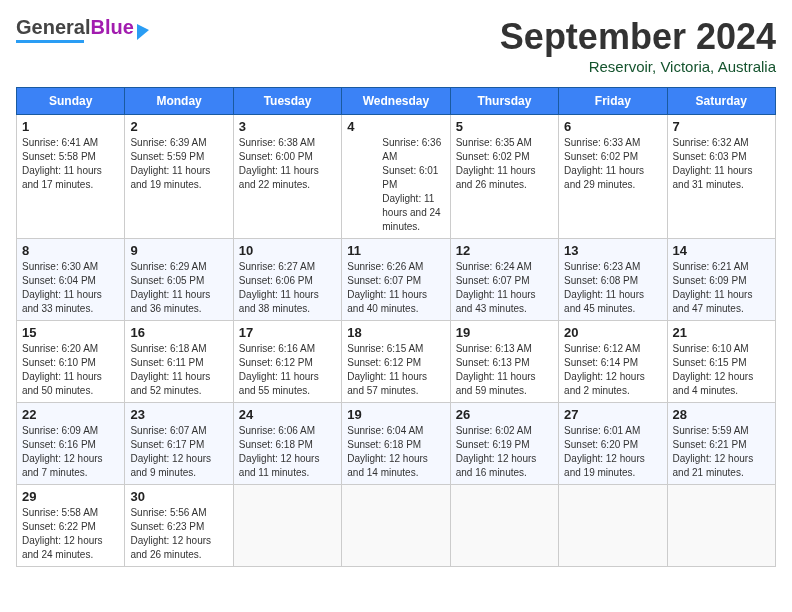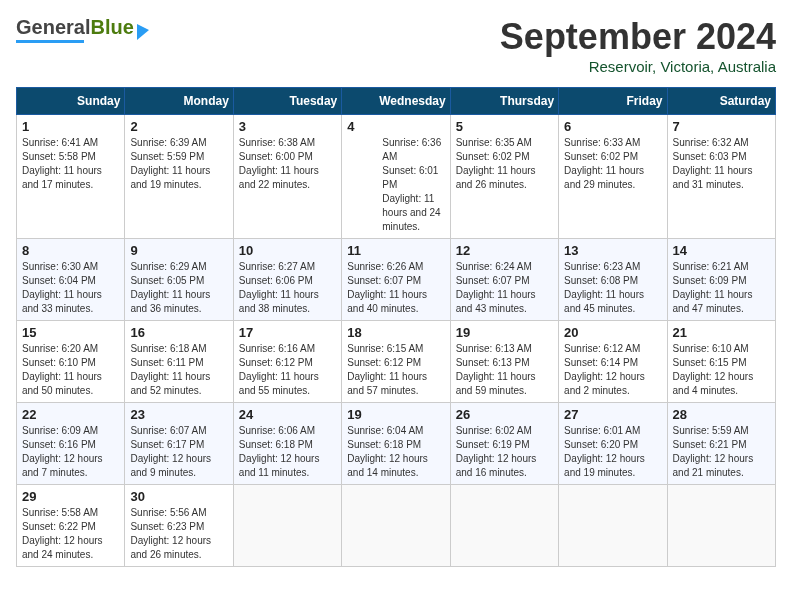--- a/index.html
+++ b/index.html
@@ -25,27 +25,27 @@
     .subtitle {
       font-size: 15px;
       color: #14532d;
     }
     .calendar {
       width: 100%;
       border-collapse: collapse;
       font-size: 11px;
     }
     .calendar th {
-      background: #0c4a6e;
+      background: #3b82f6;
       color: #fff;
       padding: 6px 4px;
       font-size: 12px;
       font-weight: bold;
       border: 1px solid #1a5aa0;
-      text-align: right;
+      text-align: center;
     }
     .calendar td {
       border: 1px solid #ccc;
       vertical-align: top;
       padding: 4px 5px;
       width: 14.28%;
       min-height: 70px;
       background: #fff;
     }
     .calendar tr:nth-child(even) td {
@@ -75,21 +75,21 @@
     .logo-top {
       display: flex;
       align-items: flex-end;
     }
     .logo-general {
       font-size: 20px;
       font-weight: bold;
       color: #444;
     }
     .logo-blue {
-      color: #4d7c0f;
+      color: #a21caf;
       font-size: 20px;
       font-weight: bold;
     }
     .arrow-icon {
       display: inline-block;
       width: 0; height: 0;
       border-left: 12px solid #2a9df4;
       border-top: 8px solid transparent;
       border-bottom: 8px solid transparent;
       margin-left: 3px;

